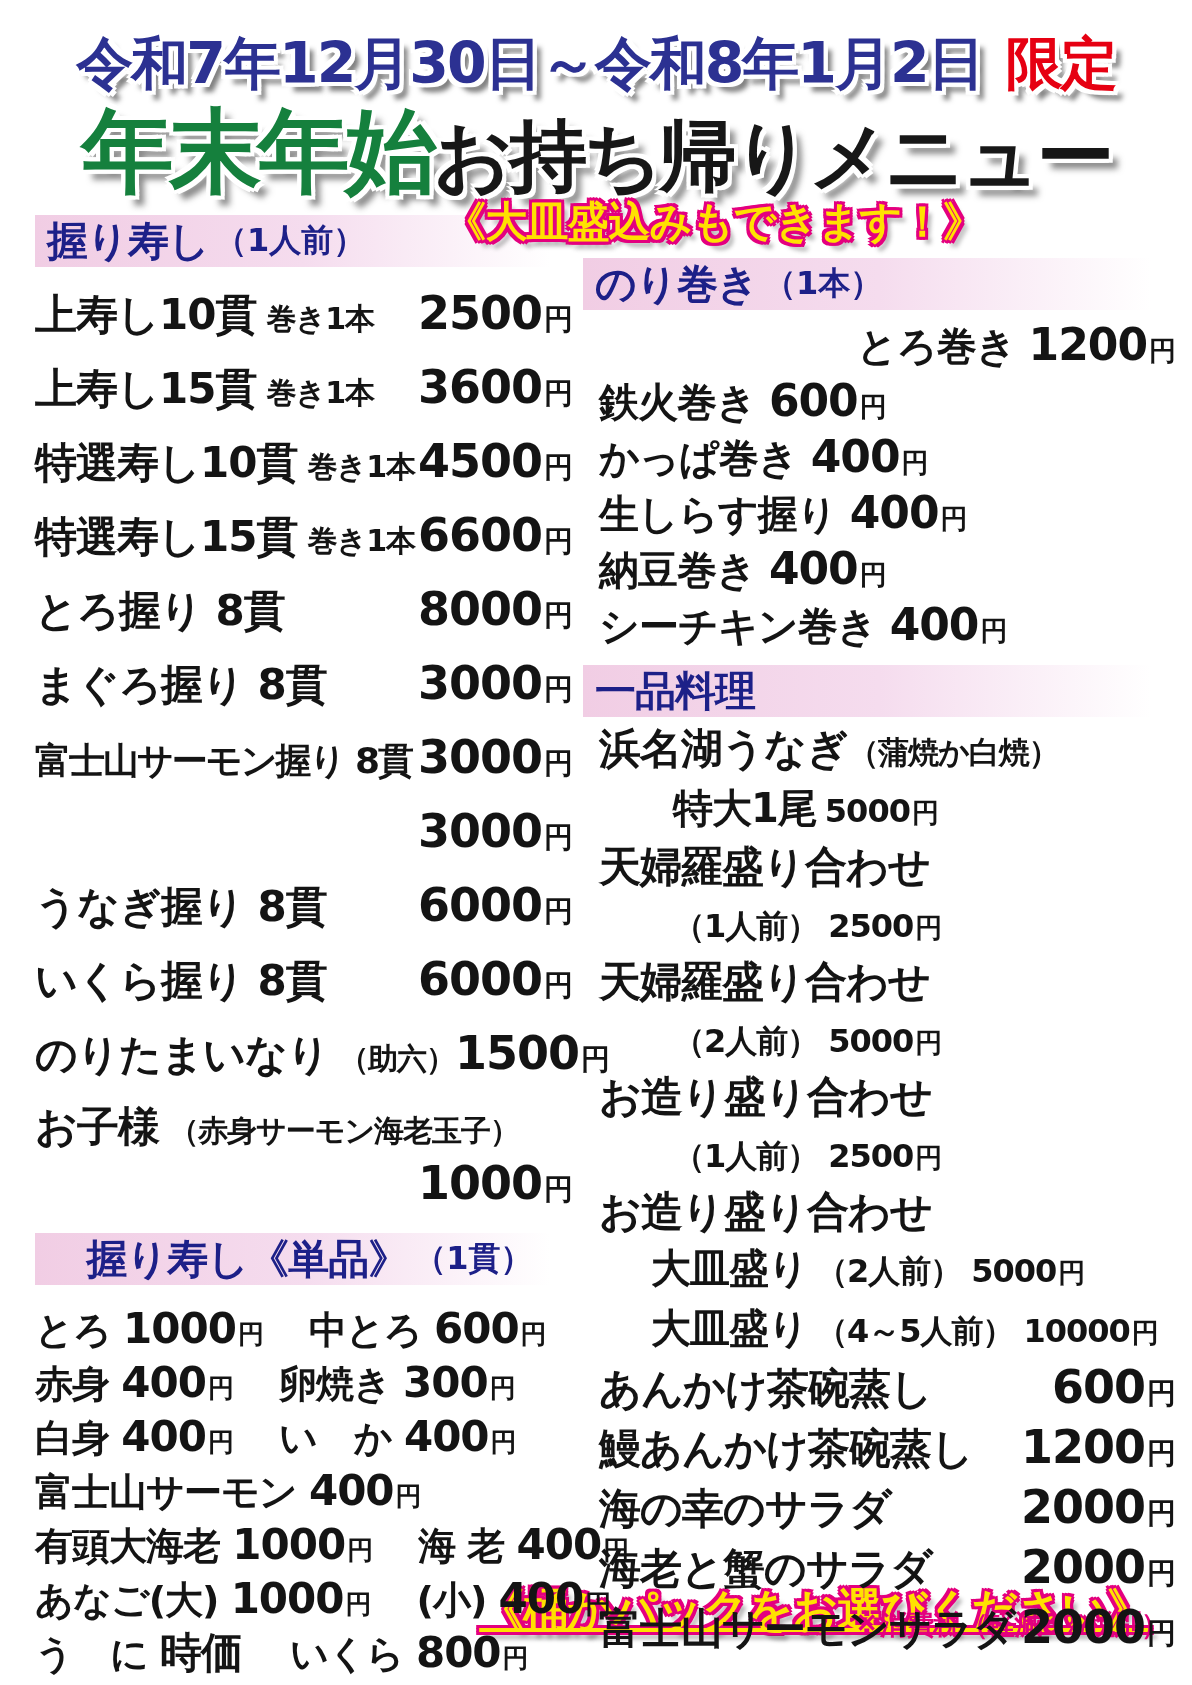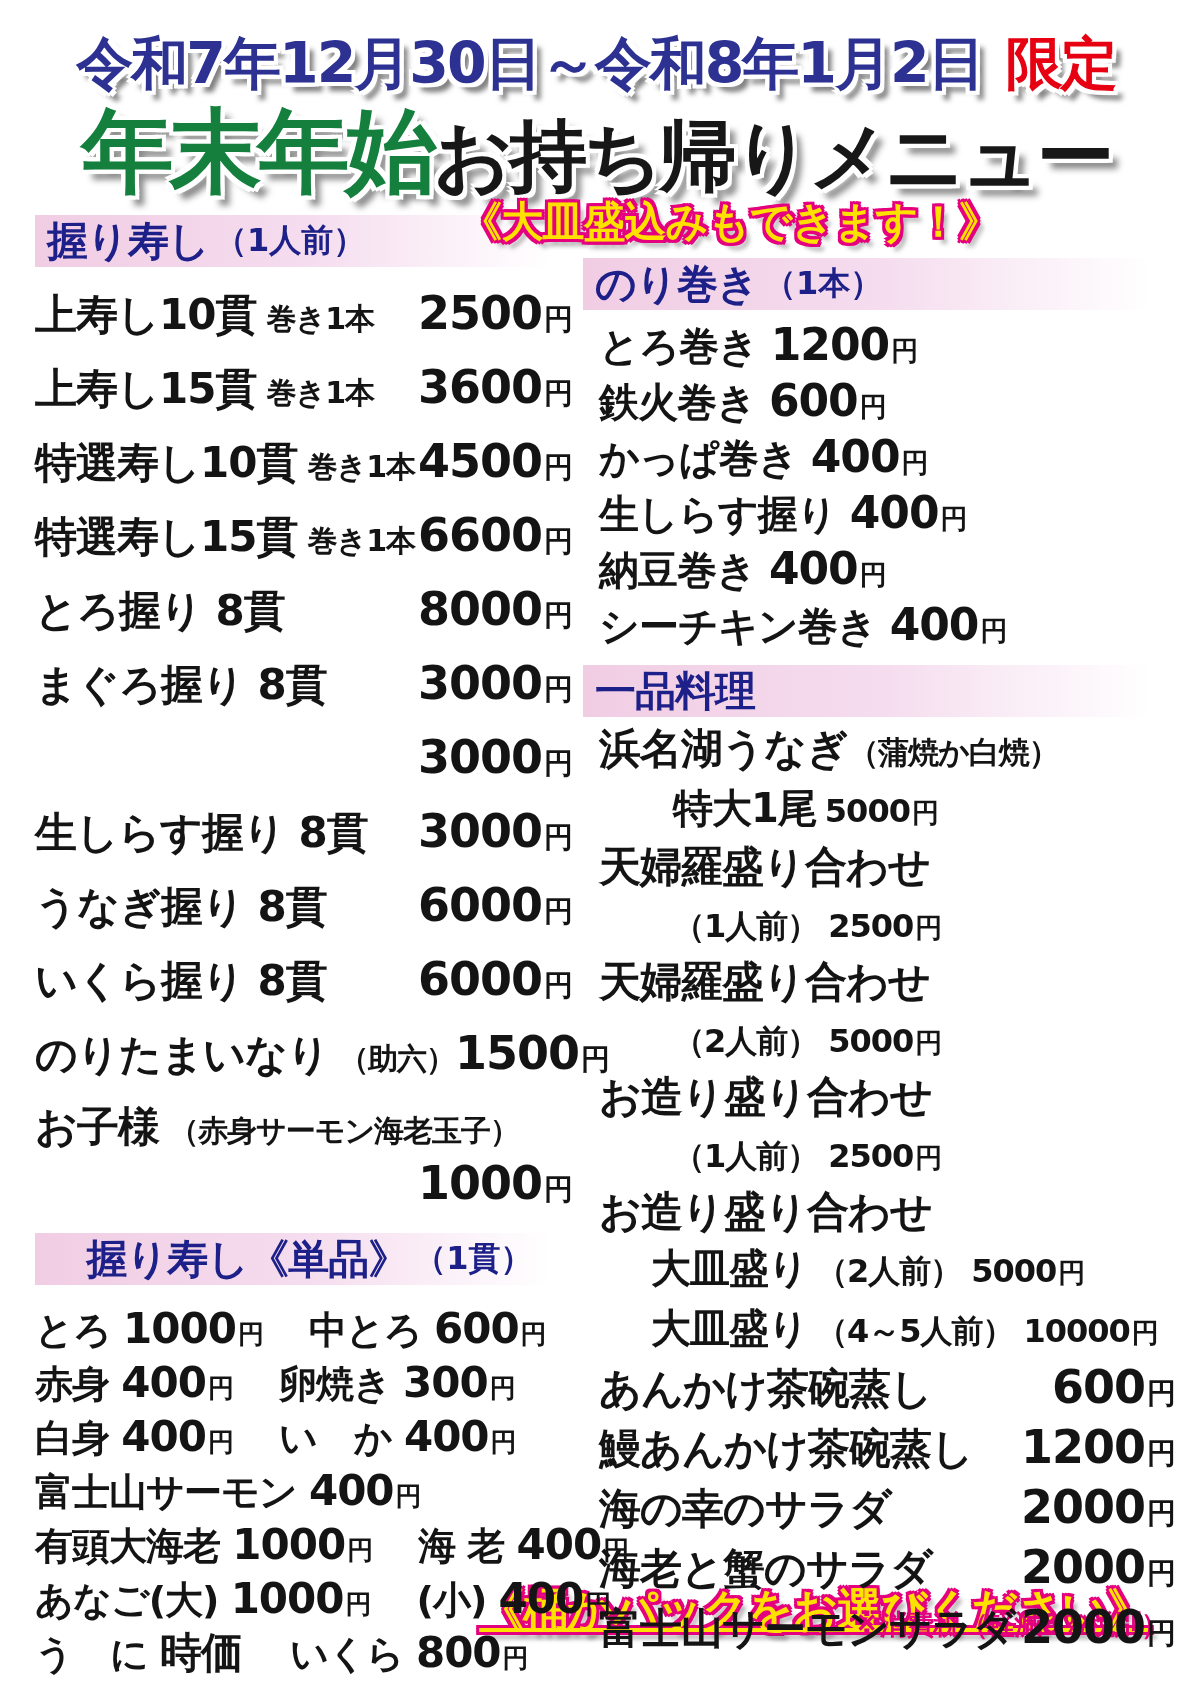--- a/index.html
+++ b/index.html
@@ -31,21 +31,21 @@
   .main-title .t2{font-size:78px;color:#171717;letter-spacing:-4px;}
   
   .banner{
     position:absolute;text-align:center;color:#ffe100;white-space:nowrap;
     letter-spacing:-1px;
     text-shadow:
       -3px -3px 0 #e4007f,3px -3px 0 #e4007f,-3px 3px 0 #e4007f,3px 3px 0 #e4007f,
       0 -3px 0 #e4007f,0 3px 0 #e4007f,-3px 0 0 #e4007f,3px 0 0 #e4007f,
       6px 7px 4px rgba(60,60,60,.4);
   }
-  .banner-platter{left:440px;top:194px;width:580px;font-size:42px;z-index:3;}
+  .banner-platter{left:424px;top:194px;width:580px;font-size:42px;z-index:3;}
   .banner-pack{left:455px;top:1580px;width:720px;font-size:45px;text-decoration:underline;}
   .tax-note{
     position:absolute;left:583px;top:1606px;width:585px;text-align:right;
     font-size:28px;color:#e4007f;letter-spacing:-1px;white-space:nowrap;
   }
   
   .col-left{position:absolute;left:35px;top:215px;width:537px;}
   .col-right{position:absolute;left:583px;top:258px;width:592px;}
   
   .bar{
@@ -70,21 +70,21 @@
   
   .tanpin-row{display:flex;align-items:flex-end;gap:46px;font-size:38px;
       line-height:44px;margin-top:5px;letter-spacing:-1px;}
   .tanpin-row.first{margin-top:22px;}
   .t-entry{white-space:nowrap;}
   .t-entry .num{font-size:42px;}
   .t-entry .yen{font-size:26px;margin-left:2px;}
   
   .nori-item{font-size:40px;line-height:44px;margin-top:6px;padding-left:16px;
       letter-spacing:-1px;white-space:nowrap;}
-  .nori-item.first{margin-top:13px;}
+  .nori-item.first{margin-top:13px;text-align:right;}
   .nori-item .num{font-size:44px;}
   .nori-item .yen{font-size:27px;margin-left:2px;}
   .bar-ippin{margin-top:12px;}
   .ippin-name{font-size:42px;line-height:46px;margin-top:9px;padding-left:16px;
       letter-spacing:-1px;white-space:nowrap;}
   .ippin-name .note{font-size:31px;}
   .sub{font-size:40px;line-height:44px;margin-top:11px;padding-left:90px;
       letter-spacing:-1px;white-space:nowrap;}
   .sub.wide{padding-left:68px;}
   .sub .pre{margin-right:8px;}
@@ -144,25 +144,25 @@
       <span class="nm">とろ握り 8貫</span>
       <span class="sp"></span>
       <span class="pr"><span class="num">8000</span><span class="yen">円</span></span>
     </div>
     <div class="mi">
       <span class="nm">まぐろ握り 8貫</span>
       <span class="sp"></span>
       <span class="pr"><span class="num">3000</span><span class="yen">円</span></span>
     </div>
     <div class="mi long">
+      <span class="nm">富士山サーモン握り 8貫</span>
       <span class="sp"></span>
       <span class="pr"><span class="num">3000</span><span class="yen">円</span></span>
     </div>
     <div class="mi">
-      <span class="nm">生しらす握り 8貫</span>
       <span class="sp"></span>
       <span class="pr"><span class="num">3000</span><span class="yen">円</span></span>
     </div>
     <div class="mi">
       <span class="nm">うなぎ握り 8貫</span>
       <span class="sp"></span>
       <span class="pr"><span class="num">6000</span><span class="yen">円</span></span>
     </div>
     <div class="mi">
       <span class="nm">いくら握り 8貫</span>

